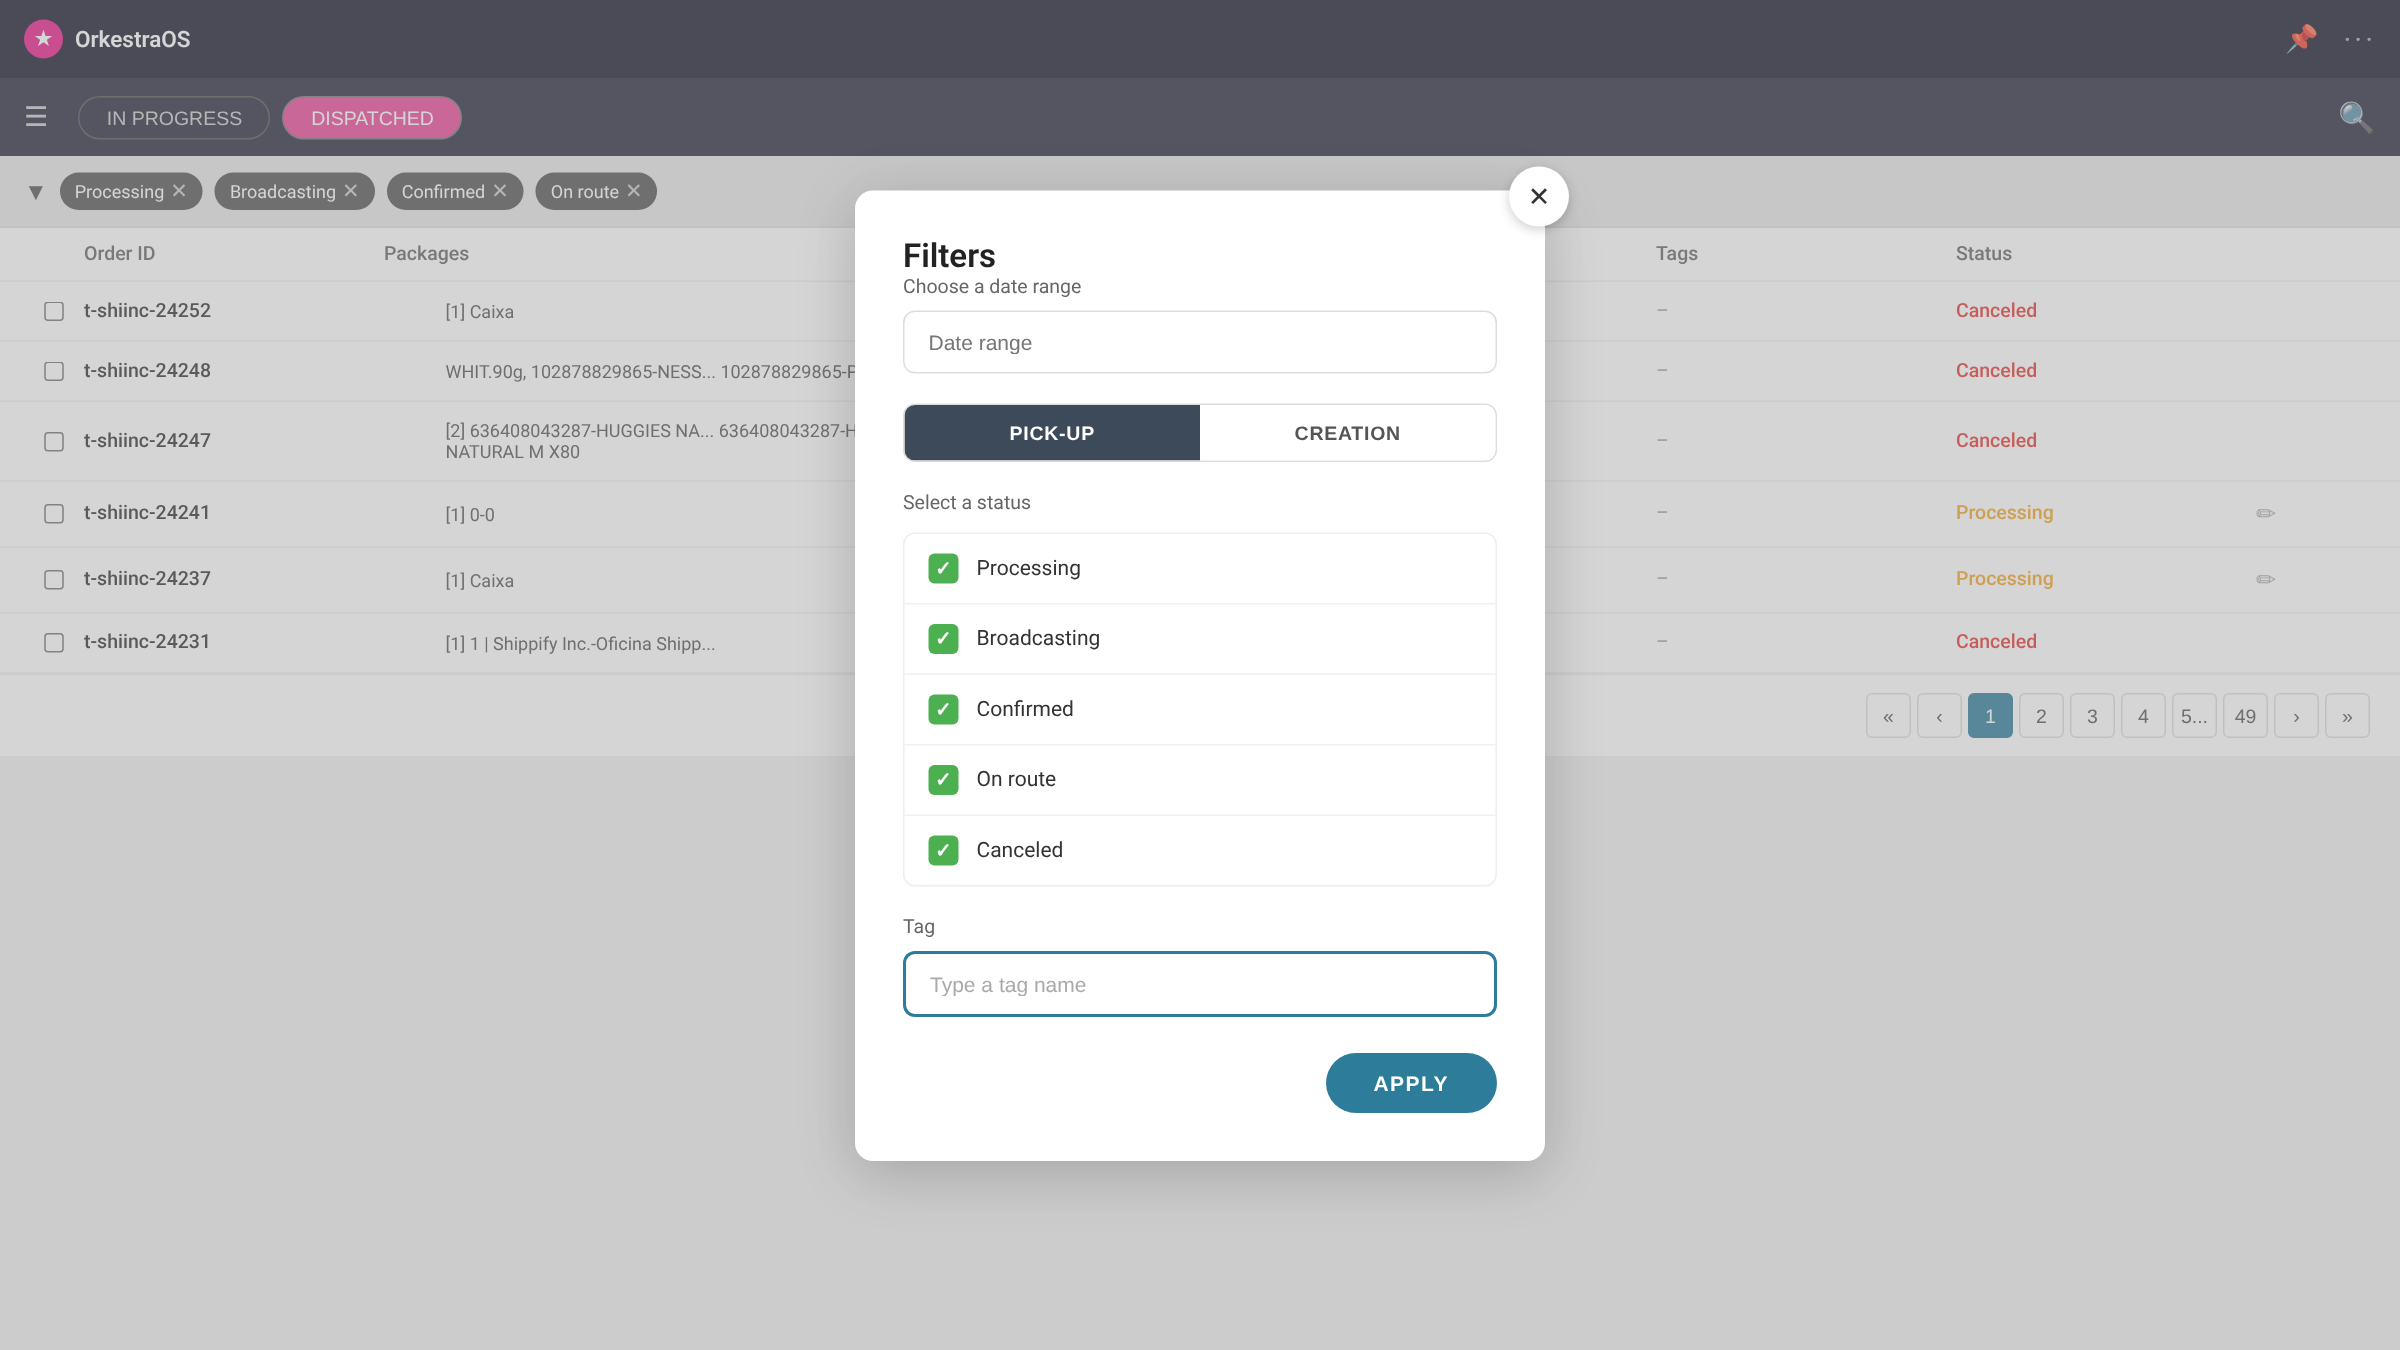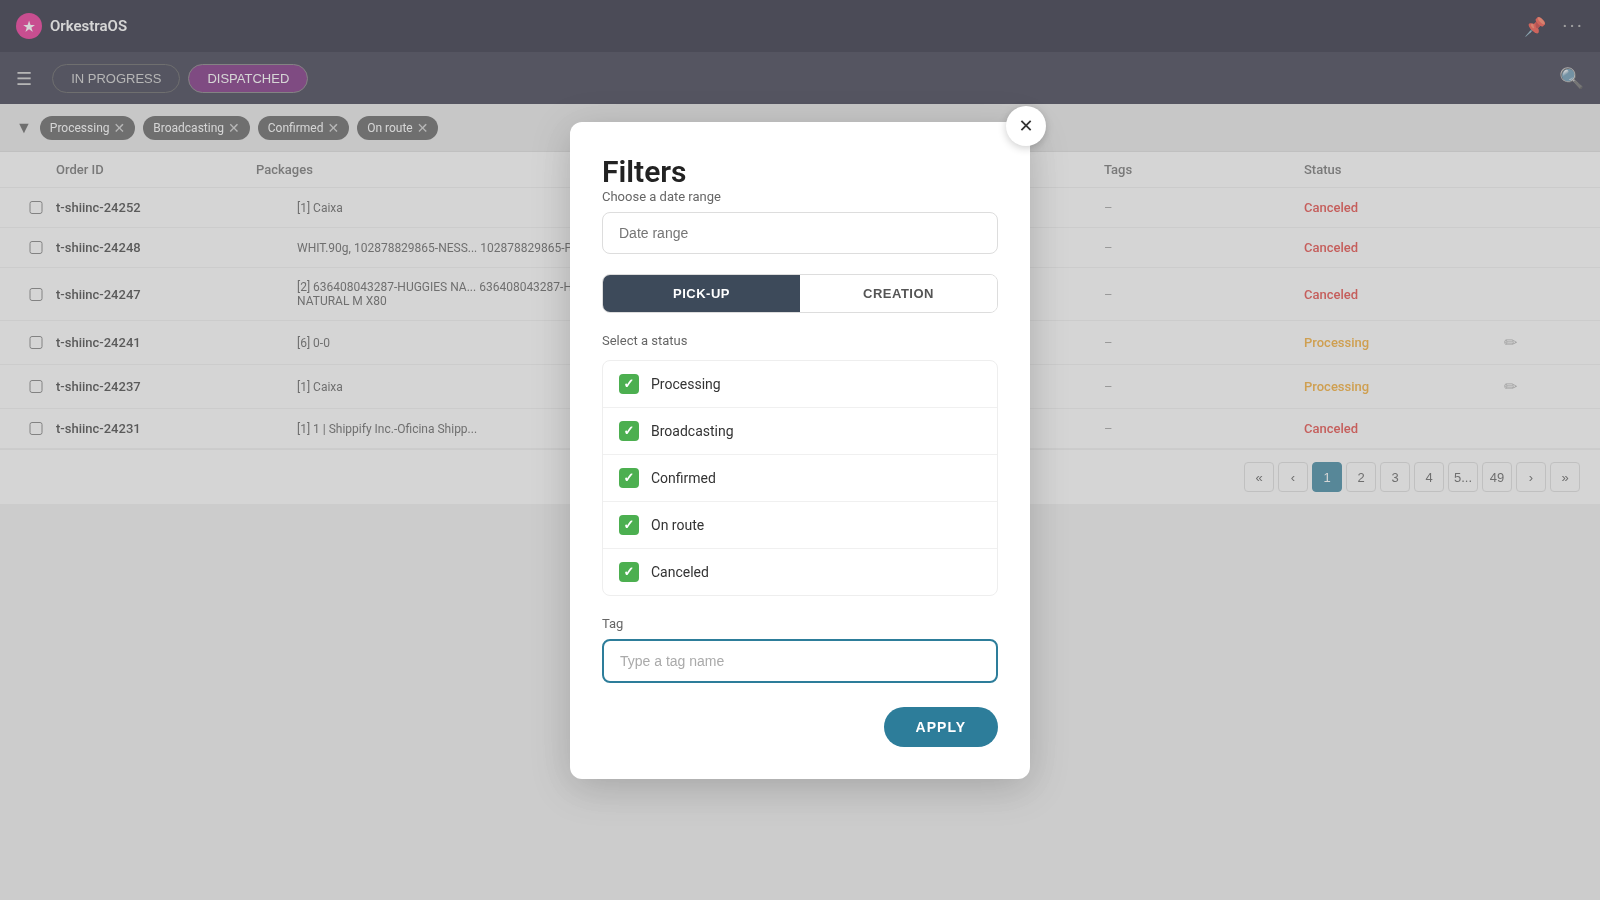--- a/index.html
+++ b/index.html
@@ -16,21 +16,21 @@
     .topnav-more { color: #aaa; font-size: 20px; cursor: pointer; letter-spacing: 2px; }
 
     
     .secondnav {
       display: flex; align-items: center; background: #2a2a3e; height: 52px; padding: 0 16px; gap: 8px;
     }
     .hamburger { color: #ccc; font-size: 18px; margin-right: 12px; cursor: pointer; }
     .tab-btn {
       padding: 6px 18px; border-radius: 20px; font-size: 13px; font-weight: 500; cursor: pointer; border: 1px solid #555; color: #ccc; background: transparent;
     }
-    .tab-btn.active { background: #701a75; border-color: #777; color: white; }
+    .tab-btn.active { background: #ec4899; border-color: #777; color: white; }
     .secondnav-spacer { flex: 1; }
     .search-icon-btn { color: #ccc; font-size: 20px; cursor: pointer; }
 
     
     .filterbar {
       display: flex; align-items: center; background: #e8e8e8; height: 48px; padding: 0 16px; gap: 8px; border-bottom: 1px solid #ddd;
     }
     .filter-icon { color: #555; font-size: 16px; }
     .filter-chip {
       display: flex; align-items: center; gap: 4px; background: #555; color: white; border-radius: 20px; padding: 4px 10px; font-size: 12px;
@@ -65,21 +65,21 @@
 
     
     .overlay {
       position: fixed; top: 0; left: 0; width: 1600px; height: 900px; background: rgba(150,150,150,0.4); z-index: 100; display: flex; align-items: center; justify-content: center;
     }
 
     
     .modal {
       background: white; border-radius: 12px; width: 460px; padding: 32px; position: relative; box-shadow: 0 8px 40px rgba(0,0,0,0.2);
     }
-    .modal-title { font-size: 30px; font-weight: 600; color: #222; }
+    .modal-title { font-size: 22px; font-weight: 600; color: #222; }
     .close-btn {
       position: absolute; top: -16px; right: -16px; width: 40px; height: 40px; border-radius: 50%; background: white; border: none; cursor: pointer; font-size: 18px; display: flex; align-items: center; justify-content: center; box-shadow: 0 2px 8px rgba(0,0,0,0.2); color: #333;
     }
 
     .field-label { font-size: 13px; color: #666; margin-bottom: 8px; }
     .date-input {
       width: 100%; border: 1px solid #ddd; border-radius: 8px; padding: 12px 16px; font-size: 14px; color: #aaa; outline: none; margin-bottom: 20px;
     }
 
     
@@ -193,21 +193,21 @@
     <span class="pkg-text">[2] 636408043287-HUGGIES NA... 636408043287-HUGGIES NATU... NATURAL M X80</span>
     <span></span>
     <span class="dash-cell">–</span>
     <span class="status-canceled">Canceled</span>
     <span></span>
   </div>
 
   <div class="table-row">
     <input type="checkbox" style="">
     <span class="order-id">t-shiinc-24241</span>
-    <span class="pkg-text">[6] 0-0</span>
+    <span class="pkg-text">[1] 0-0</span>
     <span></span>
     <span class="dash-cell">–</span>
     <span class="status-processing">Processing</span>
     <span class="edit-icon">✏</span>
   </div>
 
   <div class="table-row">
     <input type="checkbox" style="">
     <span class="order-id">t-shiinc-24237</span>
     <span class="pkg-text">[1] Caixa</span>

